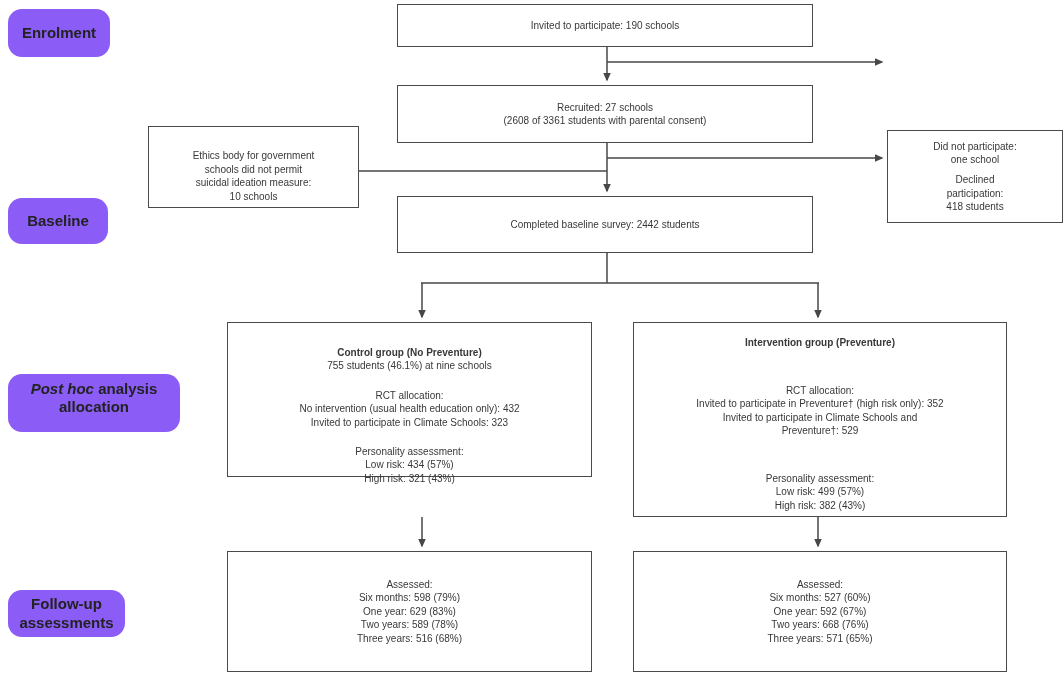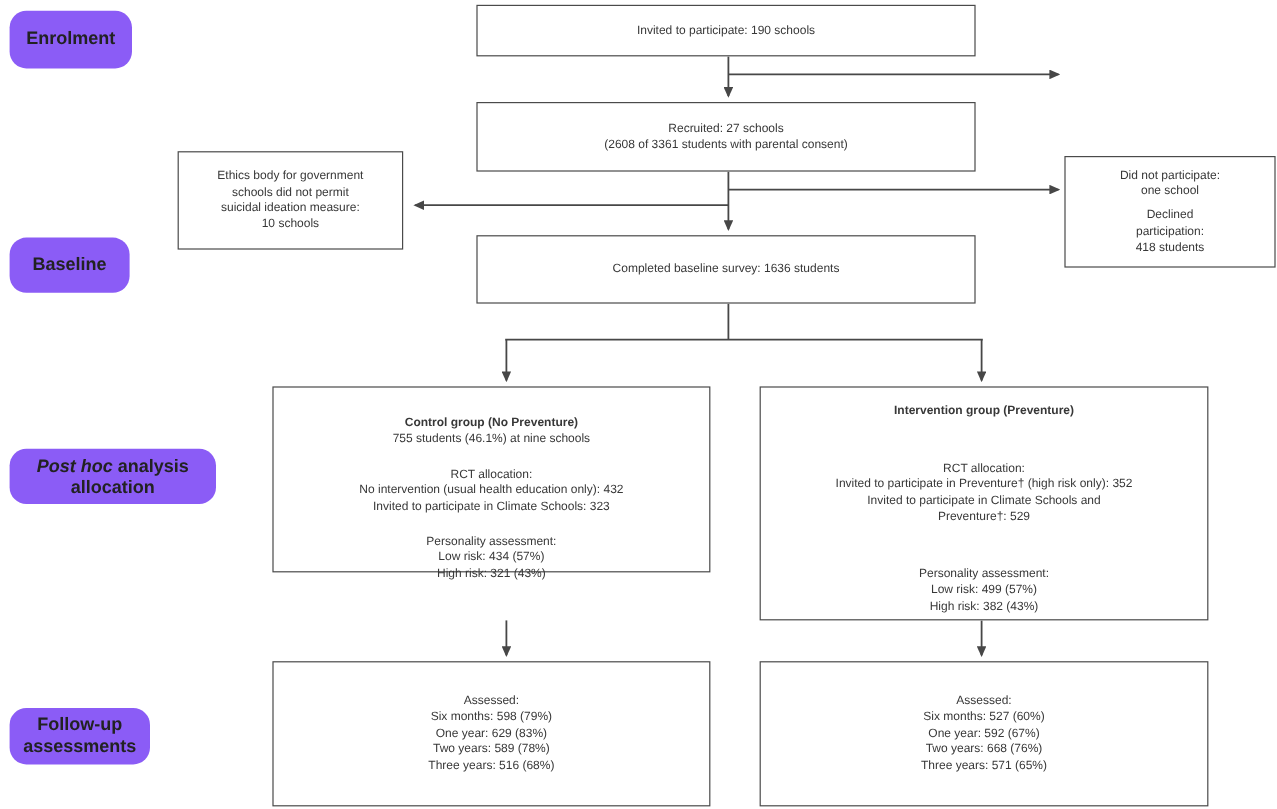--- a/index.html
+++ b/index.html
@@ -21,40 +21,40 @@
     border-radius:14px;
     display:flex;align-items:center;justify-content:center;
     text-align:center;
     font-size:15px;font-weight:600;color:#222222;
     line-height:1.22;
     padding:0 8px;box-sizing:border-box;
   }
   .stage .it{font-style:italic;}
   #stage-enrolment {left:8px;  top:9px;   width:102px; height:48px;}
   #stage-baseline  {left:8px;  top:198px; width:100px; height:46px;}
-  #stage-posthoc   {left:8px;  top:374px; width:172px; height:46px; display:block; padding-top:6px;}
+  #stage-posthoc   {left:8px;  top:374px; width:172px; height:58px; display:block; padding-top:6px;}
   #stage-followup  {left:8px;  top:590px; width:117px; height:47px;}
 
   
   .box{
     position:absolute;
     background:#ffffff;
     border:1.5px solid #4a4a4a;
     box-sizing:border-box;
     display:flex;flex-direction:column;align-items:center;justify-content:center;
     text-align:center;
     font-size:10px;line-height:1.34;
     padding:4px 6px;
   }
   .box .pre{white-space:pre-line;}
   .box .bold{font-weight:bold;}
   #box-invited    {left:397px; top:4px;   width:416px; height:43px;}
   #box-declined   {left:887px; top:19px;  width:176px; height:94px;}
   #box-recruited  {left:397px; top:85px;  width:416px; height:58px;}
-  #box-ethics     {left:148px; top:126px; width:188px; height:82px;}
+  #box-ethics     {left:148px; top:126px; width:211px; height:82px;justify-content:flex-end;}
   #box-nonpart    {left:887px; top:130px; width:176px; height:93px;}
   #box-baseline   {left:397px; top:196px; width:416px; height:57px;}
   #box-control    {left:227px; top:322px; width:365px; height:155px; justify-content:flex-start; padding-top:23px;}
   #box-intervention{left:633px;top:322px; width:374px; height:195px; justify-content:space-between; padding-top:13px;}
   #box-fu-control {left:227px; top:551px; width:365px; height:121px;}
   #box-fu-intervention{left:633px; top:551px; width:374px; height:121px;}
   .gap-para{margin-top:16px;}
   .gap-small{margin-top:7px;}
 </style>
 </head>
@@ -125,21 +125,21 @@
 
   <div class="box" id="box-nonpart">
     <div class="pre">Did not participate:
 one school</div>
     <div class="pre gap-small">Declined
 participation:
 418 students</div>
   </div>
 
   <div class="box" id="box-baseline">
-    <div class="pre">Completed baseline survey: 1636 students</div>
+    <div class="pre">Completed baseline survey: 2442 students</div>
   </div>
 
   <div class="box" id="box-control">
     <div class="bold">Control group (No Preventure)</div>
     <div class="pre">755 students (46.1%) at nine schools</div>
     <div class="pre gap-para">RCT allocation:
 No intervention (usual health education only): 432
 Invited to participate in Climate Schools: 323</div>
     <div class="pre gap-para">Personality assessment:
 Low risk: 434 (57%)

